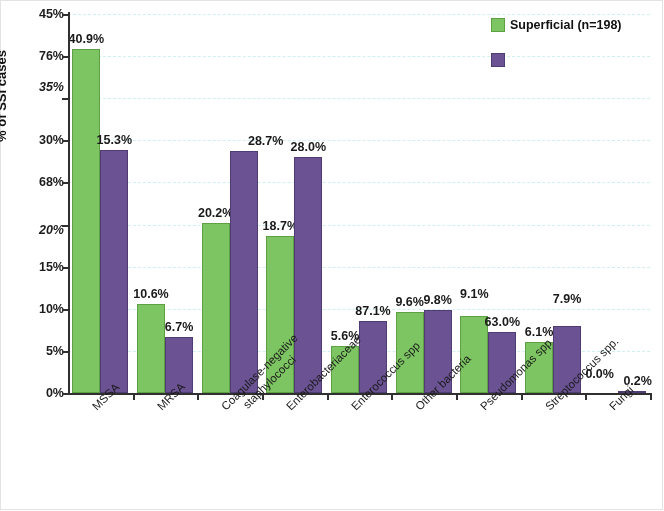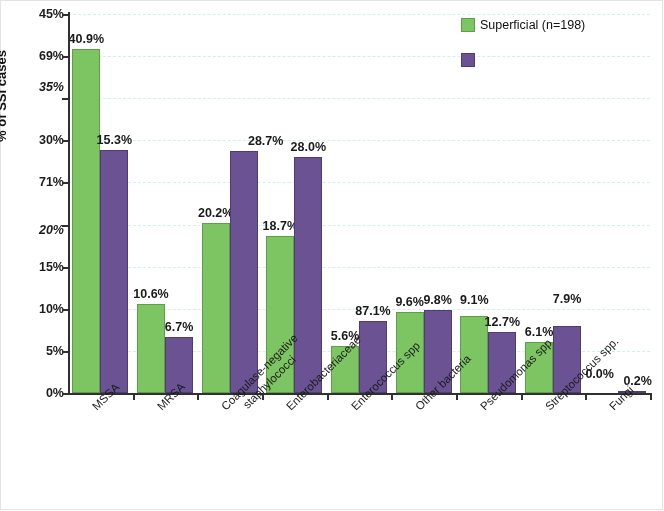--- a/index.html
+++ b/index.html
@@ -73,22 +73,23 @@
     position:absolute;
     font-size:11.5px;color:#1a1a1a;
     white-space:nowrap;
     transform-origin:left top;
     transform:rotate(-45deg);
     line-height:1.18;
     text-align:left;
   }
   
   #legend{
-    position:absolute;left:461px;top:18px;
+    position:absolute;left:491px;top:18px;
     width:170px;
+    font-weight:bold;
   }
   .legrow{
     display:flex;align-items:center;margin-bottom:21px;
   }
   .swatch{
     width:14px;height:14px;flex:0 0 14px;margin-right:5px;
     box-sizing:border-box;
   }
   .swatch.sup{background:#7dc462;border:1px solid #5e9f46;}
   .swatch.deep{background:#6a5293;border:1px solid #4f3c73;}
@@ -100,24 +101,24 @@
 <div id="frame"></div>
 
 <div id="ytitle">% of SSI cases</div>
 
 <div id="ylabels">
     <div class="ylabel-txt" style="top: 393px;">0%</div>
     <div class="ylabel-txt" style="top: 350.889px;">5%</div>
     <div class="ylabel-txt" style="top: 308.778px;">10%</div>
     <div class="ylabel-txt" style="top: 266.667px;">15%</div>
     <div class="ylabel-txt" style="top: 230px; font-style: italic;">20%</div>
-    <div class="ylabel-txt" style="top: 182.444px;">71%</div>
+    <div class="ylabel-txt" style="top: 182.444px;">68%</div>
     <div class="ylabel-txt" style="top: 140.333px;">30%</div>
     <div class="ylabel-txt" style="top: 87px; font-style: italic;">35%</div>
-    <div class="ylabel-txt" style="top: 56.1111px;">69%</div>
+    <div class="ylabel-txt" style="top: 56.1111px;">76%</div>
     <div class="ylabel-txt" style="top: 14px;">45%</div>
   </div>
 
 <div id="plot">
     <div class="ytick" style="top: 379px;"></div>
     <div class="gridline" style="top: 336.889px;"></div>
     <div class="ytick" style="top: 336.889px;"></div>
     <div class="gridline" style="top: 294.778px;"></div>
     <div class="ytick" style="top: 294.778px;"></div>
     <div class="gridline" style="top: 252.667px;"></div>
@@ -152,23 +153,23 @@
     <div class="vallbl" style="left: 240.333px; top: 126.178px;">28.0%</div>
     <div class="bar sup" style="left: 263px; width: 28px; height: 47.1644px;"></div>
     <div class="vallbl" style="left: 277px; top: 314.836px;">5.6%</div>
     <div class="bar deep" style="left: 291px; width: 28px; height: 72.4311px;"></div>
     <div class="vallbl" style="left: 305px; top: 289.569px;">87.1%</div>
     <div class="bar sup" style="left: 327.667px; width: 28px; height: 80.8533px;"></div>
     <div class="vallbl" style="left: 341.667px; top: 281.147px;">9.6%</div>
     <div class="bar deep" style="left: 355.667px; width: 28px; height: 82.5378px;"></div>
     <div class="vallbl" style="left: 369.667px; top: 279.462px;">9.8%</div>
     <div class="bar sup" style="left: 392.333px; width: 28px; height: 76.6422px;"></div>
-    <div class="vallbl" style="left: 406.333px; top: 279px;">9.1%</div>
+    <div class="vallbl" style="left: 406.333px; top: 273px;">9.1%</div>
     <div class="bar deep" style="left: 420.333px; width: 28px; height: 60.64px;"></div>
-    <div class="vallbl" style="left: 434.333px; top: 301.36px;">12.7%</div>
+    <div class="vallbl" style="left: 434.333px; top: 301.36px;">63.0%</div>
     <div class="bar sup" style="left: 457px; width: 28px; height: 51.3756px;"></div>
     <div class="vallbl" style="left: 471px; top: 310.624px;">6.1%</div>
     <div class="bar deep" style="left: 485px; width: 28px; height: 66.5356px;"></div>
     <div class="vallbl" style="left: 499px; top: 278px;">7.9%</div>
     <div class="vallbl" style="left: 531.667px; top: 353px;">0.0%</div>
     <div class="bar deep" style="left: 549.667px; width: 28px; height: 1.68444px;"></div>
     <div class="vallbl" style="left: 569.667px; top: 360.316px;">0.2%</div>
   </div>
 
 <div id="yaxis"></div>

